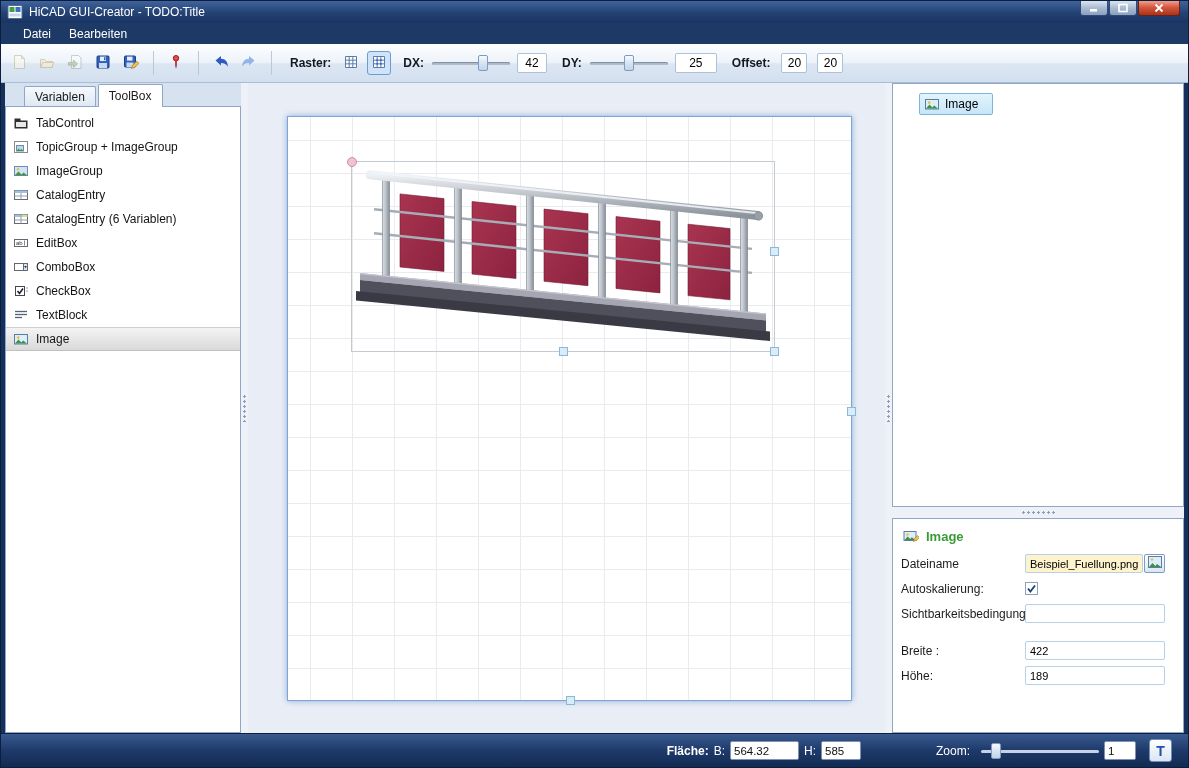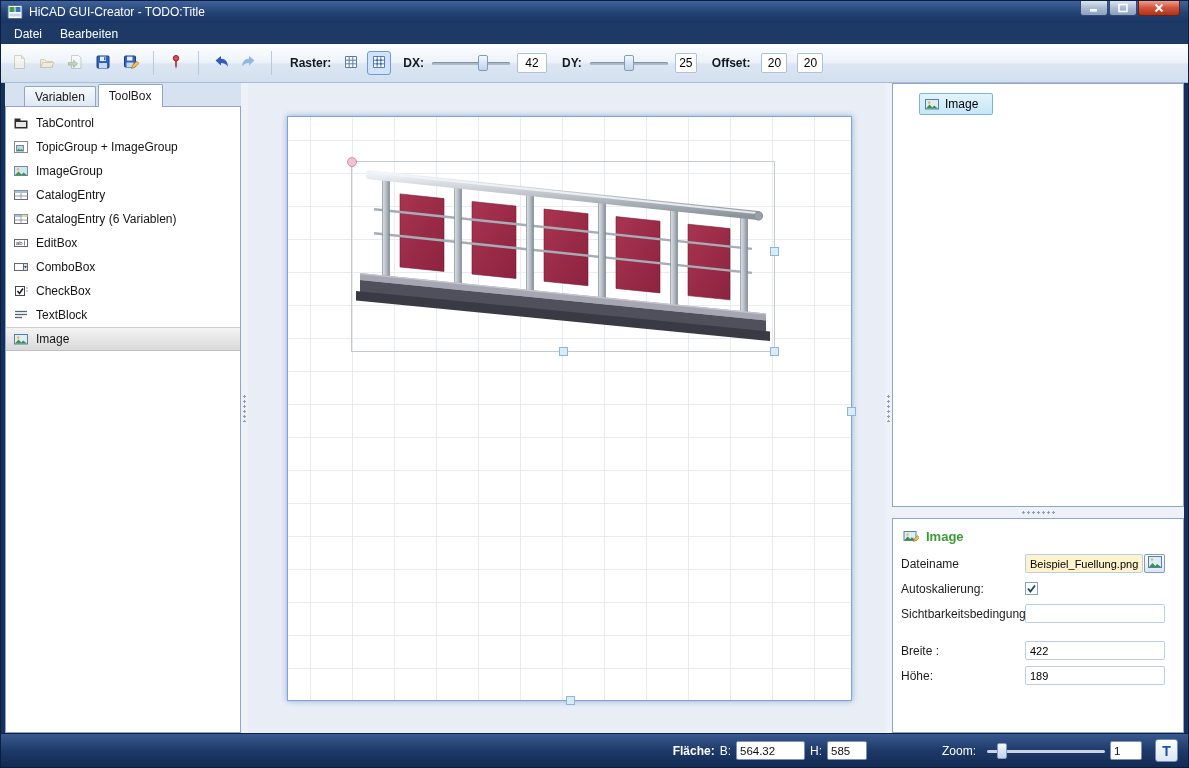--- a/index.html
+++ b/index.html
@@ -8,21 +8,21 @@
   .window { position:relative; width:1189px; height:768px; display:flex; flex-direction:column; border:1px solid #0b1e3e; }
 
   
   .titlebar { height:22px; background:linear-gradient(#40639c,#234273 55%,#1a3463); display:flex; align-items:center; padding:0 6px; color:#fff; position:relative; flex:0 0 auto; }
   .titlebar .title { margin-left:6px; font-size:12px; white-space:nowrap; }
   .win-buttons { position:absolute; top:0; right:8px; display:flex; gap:1px; }
   .win-btn { width:28px; height:15px; border:1px solid #2e4a75; border-top:none; border-radius:0 0 3px 3px; background:linear-gradient(#dbe4f0,#a9bad2 50%,#8ca1c0); display:flex; align-items:center; justify-content:center; cursor:pointer; }
   .win-btn.close { width:42px; background:linear-gradient(#f0a090,#d5573d 45%,#a83категория0) ; background:linear-gradient(#f0a090,#d5573d 45%,#a8331f); border-color:#6e2010; }
 
   
-  .menubar { height:21px; background:#1d3966; display:flex; align-items:center; padding:0 4px; flex:0 0 auto; }
+  .menubar { height:21px; background:#1d3966; display:flex; align-items:center; padding:0 13px; flex:0 0 auto; }
   .menu-item { color:#fff; padding:2px 9px; cursor:default; }
 
   
   .toolbar { height:39px; background:linear-gradient(#fdfeff,#edf3fa 48%,#dde7f3 52%,#d2dfee); border-bottom:1px solid #aabdd6; display:flex; align-items:center; padding:0 6px; gap:4px; flex:0 0 auto; }
   .tbtn { width:24px; height:24px; display:flex; align-items:center; justify-content:center; border:1px solid transparent; border-radius:3px; flex:0 0 auto; }
   .tbtn.disabled { opacity:.45; }
   .tbtn.pressed { background:#cfe3fb; border-color:#6e9bd1; }
   .tsep { width:1px; height:24px; background:#b9c8db; margin:0 6px; flex:0 0 auto; }
   .tlabel { font-weight:bold; color:#15181c; margin:0 4px 0 8px; white-space:nowrap; }
   .slider { position:relative; width:78px; height:18px; flex:0 0 auto; }
@@ -68,21 +68,21 @@
   .ph-label { color:#3a9b35; font-weight:bold; font-size:13px; }
   .prow { display:flex; align-items:center; height:25px; }
   .prow.gap { height:12px; }
   .plabel { width:124px; color:#1b1b1b; flex:0 0 124px; }
   .pinput { width:140px; height:19px; border:1px solid #b9cfe6; border-radius:2px; font:11px "Liberation Sans",sans-serif; padding:0 4px; background:#fff; }
   .pinput.hl { background:#fdf3cd; width:118px; }
   .browse-btn { width:21px; height:19px; margin-left:1px; border:1px solid #7e9cc2; border-radius:2px; background:linear-gradient(#fdfeff,#dbe6f2); display:flex; align-items:center; justify-content:center; cursor:pointer; }
   .pcheck { width:13px; height:13px; border:1px solid #8aa3bd; background:#fff; display:flex; align-items:center; justify-content:center; cursor:pointer; }
 
   
-  .statusbar { height:34px; background:linear-gradient(#39598e,#1e3a6a 50%,#132b53); border-top:1px solid #0c2040; display:flex; align-items:center; padding:0 10px; color:#fff; flex:0 0 auto; }
+  .statusbar { height:34px; background:linear-gradient(#39598e,#1e3a6a 50%,#132b53); border-top:1px solid #0c2040; display:flex; align-items:center; padding:0 16px; color:#fff; flex:0 0 auto; }
   .sb-right { margin-left:auto; display:flex; align-items:center; gap:5px; }
   .sb-label { white-space:nowrap; }
   .sb-label.bold { font-weight:bold; }
   .sb-input { height:19px; border:1px solid #7d92b4; border-radius:2px; background:#fff; font:11.5px "Liberation Sans",sans-serif; padding:0 3px; color:#111; }
   .sb-slider { position:relative; width:118px; height:18px; margin-left:6px; }
   .sb-slider .track { position:absolute; left:0; right:0; top:8px; height:3px; background:#c7d3e4; border-radius:2px; }
   .sb-slider .thumb { position:absolute; top:1px; left:10px; width:10px; height:16px; background:linear-gradient(#f6fafe,#d8e4f2 50%,#c2d4e9); border:1px solid #7e9cc2; border-radius:2px; }
   .t-btn { width:23px; height:23px; margin-left:8px; border:1px solid #6f8fba; border-radius:3px; background:linear-gradient(#fefeff,#dce6f2); color:#1d4fb0; font-weight:bold; font-size:14px; display:flex; align-items:center; justify-content:center; cursor:pointer; }
 </style>
 </head>
@@ -206,21 +206,21 @@
     <div class="slider">
         <div class="track"></div>
         <div class="thumb" style="left:46px;"></div>
       </div>
     <input class="tinput" style="width: 30px;" value="42">
     <span class="tlabel">DY:</span>
     <div class="slider">
         <div class="track"></div>
         <div class="thumb" style="left:34px;"></div>
       </div>
-    <input class="tinput" style="width: 22px;" value="25">
+    <input class="tinput" style="width: 42px;" value="25">
     <span class="tlabel">Offset:</span>
     <input class="tinput" style="width: 26px;" value="20">
     <input class="tinput" style="width: 26px;" value="20">
   </div>
 
   <div class="main">
 
     <div class="left-panel">
       <div class="tabstrip">
         <div class="tab">Variablen</div>

